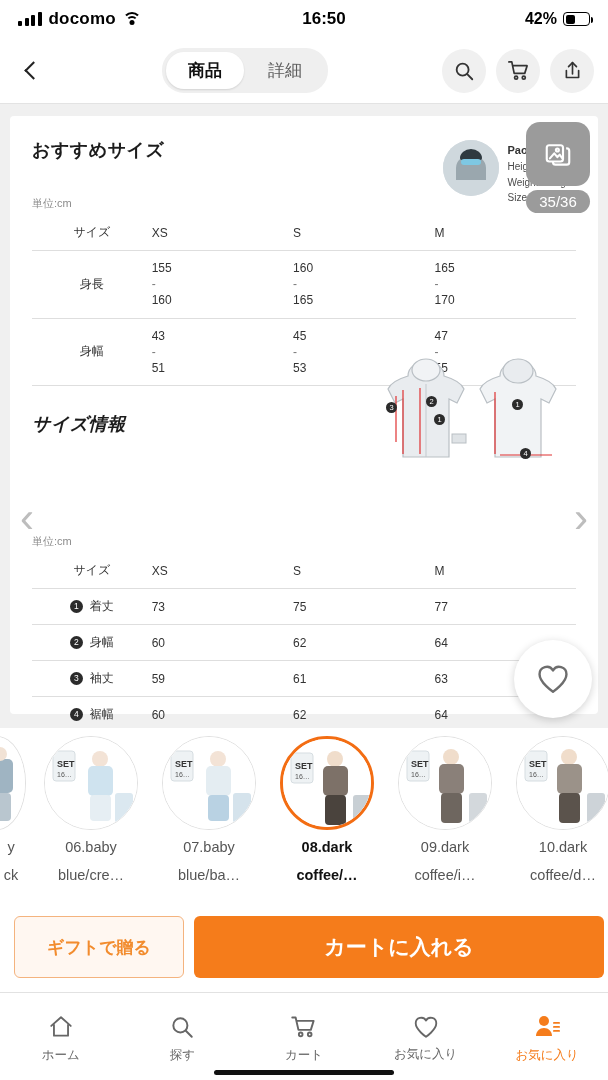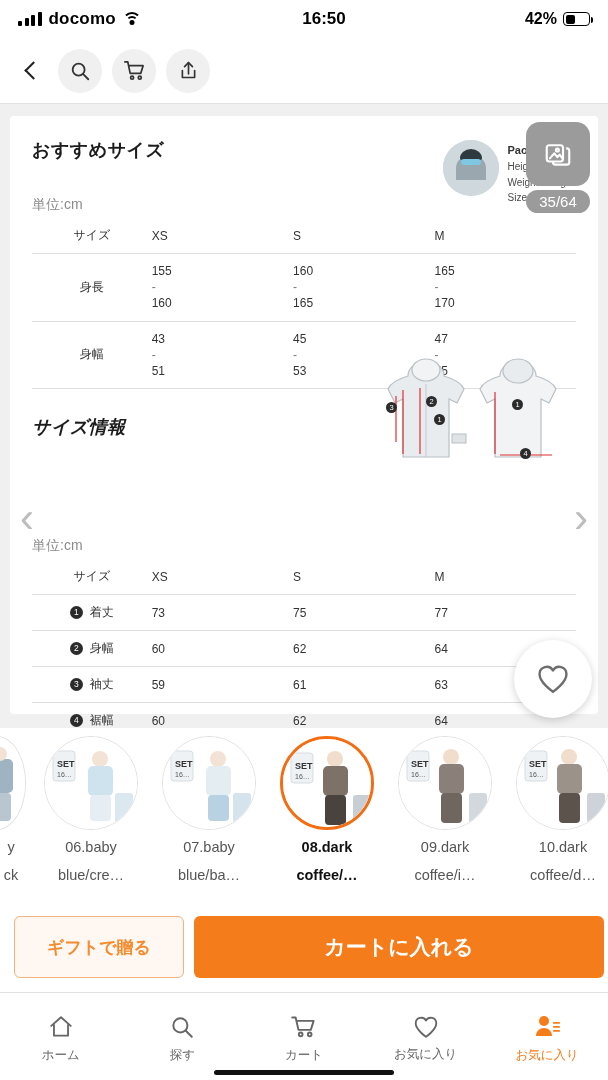--- a/index.html
+++ b/index.html
@@ -82,21 +82,21 @@
   .sec-title { font-size: 18px; font-weight: bold; color: #1c1c1c; letter-spacing: .5px; }
 
   .model-box { position: absolute; right: 26px; top: 24px; display: flex; gap: 9px; align-items: flex-start; }
   .model-avatar {
     width: 56px; height: 56px; border-radius: 50%; overflow: hidden; position: relative;
     background: #d6dde2;
   }
   .model-meta { font-size: 10px; color: #4b4b4b; line-height: 1.55; padding-top: 2px; }
   .model-meta b { font-size: 11px; color: #333; display:block; }
 
-  .unit { font-size: 14px; color: #8b8b8b; margin-top: 34px; }
+  .unit { font-size: 11px; color: #8b8b8b; margin-top: 34px; }
   table.sz { width: 100%; border-collapse: collapse; margin-top: 4px; }
   table.sz th, table.sz td {
     font-size: 12px; color: #333; text-align: left; padding: 9px 0;
     border-bottom: 1px solid #dedede; font-weight: normal;
   }
   table.sz th { color: #333; }
   table.sz th:first-child, table.sz td:first-child { width: 22%; text-align: center; }
   table.sz th:nth-child(2), table.sz td:nth-child(2) { width: 26%; }
   table.sz th:nth-child(3), table.sz td:nth-child(3) { width: 26%; }
   .rowlab { font-weight: bold; font-size: 13px; }
@@ -201,20 +201,24 @@
       <div class="batt-pct">42%</div>
       <div class="batt">
           <i></i>
         </div>
     </div>
   </div>
 
   <div class="navbar">
     <div class="back-btn">
       <div class="chev"></div>
+    </div>
+    <div class="segment">
+      <div class="seg-item active">商品</div>
+      <div class="seg-item">詳細</div>
     </div>
     <div class="circ-btn">
       <svg class="icon-svg" width="22" height="22" viewBox="0 0 24 24" fill="none" stroke="#333" stroke-width="2">
         <circle cx="10.5" cy="10.5" r="6.5"></circle>
           <line x1="15.5" y1="15.5" x2="21" y2="21" stroke-linecap="round"></line>
       </svg>
     </div>
     <div class="circ-btn">
       <svg class="icon-svg" width="23" height="23" viewBox="0 0 24 24" fill="none" stroke="#333" stroke-width="1.8">
         <path d="M2 3h3l2.5 12h11l2.5-8H6" stroke-linecap="round" stroke-linejoin="round"></path>
@@ -391,21 +395,21 @@
 
     <div class="pager">
       <div class="pager-ic">
         <svg width="30" height="30" viewBox="0 0 24 24" fill="none" stroke="#fff" stroke-width="1.7">
           <rect x="3" y="5" width="13" height="13" rx="2"></rect>
           <path d="M5.5 15.5 9 11.5l2.5 3 1.8-2 2.2 3" stroke-linecap="round" stroke-linejoin="round"></path>
           <circle cx="11.5" cy="8.8" r="1.2"></circle>
           <path d="M18.5 7.5H19a2 2 0 0 1 2 2v9a2 2 0 0 1-2 2h-9a2 2 0 0 1-2-2v-.5"></path>
         </svg>
       </div>
-      <div class="pager-num">35/64</div>
+      <div class="pager-num">35/36</div>
     </div>
 
     <div class="fav-fab">
       <svg width="34" height="32" viewBox="0 0 24 22" fill="none" stroke="#6d6d6d" stroke-width="1.7">
         <path d="M12 20S2.5 13.6 2.5 7.6A5.1 5.1 0 0 1 12 5a5.1 5.1 0 0 1 9.5 2.6C21.5 13.6 12 20 12 20z" stroke-linejoin="round"></path>
       </svg>
     </div>
   </div>
 
   <div class="variants">

